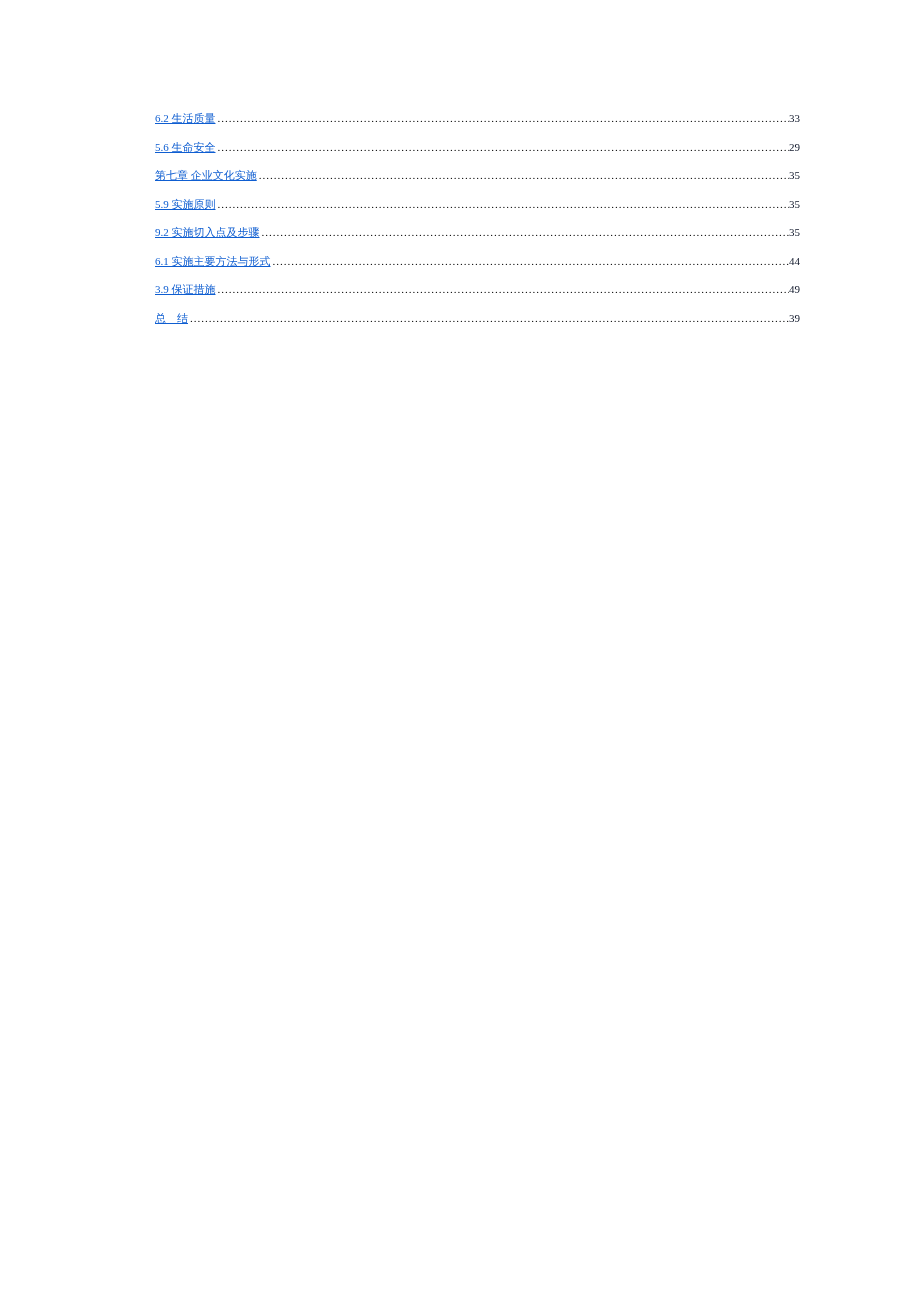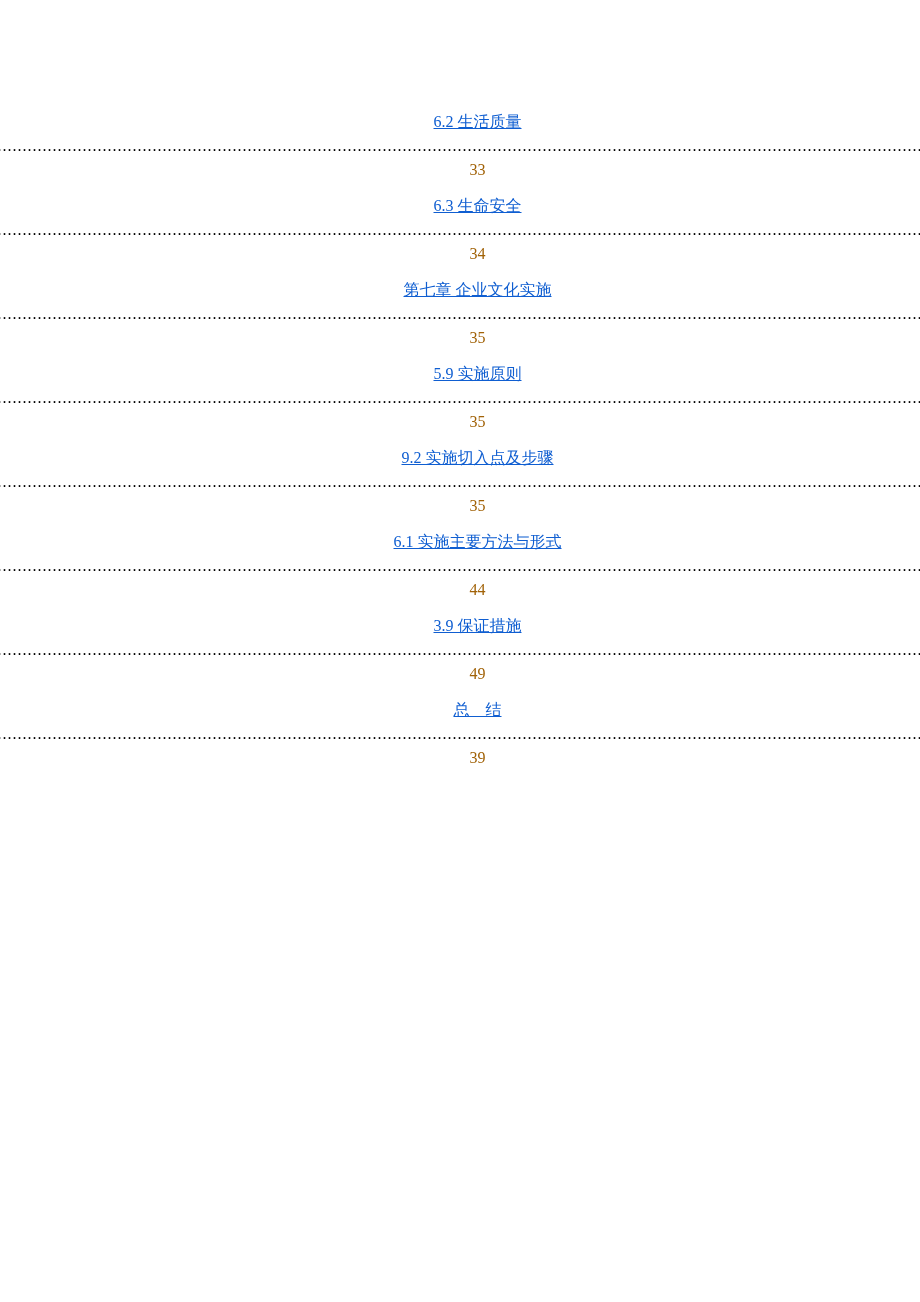--- a/index.html
+++ b/index.html
@@ -12,58 +12,57 @@
       width: 920px;
       height: 1302px;
       font-family: "SimSun", "宋体", serif;
       padding: 110px 120px 0 155px;
     }
     .toc-container {
       width: 100%;
     }
     .toc-entry {
       display: flex;
-      align-items: center;
+      align-items: flex-end;
       margin-bottom: 12px;
-      font-size: 16px;
+      font-size: 11px;
       line-height: 1.5;
-      flex-direction: column;
     }
     .toc-link {
       color: #0f5ed1;
       text-decoration: underline;
       white-space: nowrap;
       cursor: pointer;
     }
     .toc-dots {
       flex: 1;
       overflow: hidden;
       white-space: nowrap;
       color: #000000;
       letter-spacing: 1px;
       padding: 0 2px;
     }
     .toc-page {
-      color: #a16207;
+      color: #0f172a;
       white-space: nowrap;
     }
   </style>
 </head>
 <body>
 
 <div class="toc-container">
   <div class="toc-entry">
     <a class="toc-link">6.2  生活质量</a>
     <span class="toc-dots">............................................................................................................................................................................................................................................................................................................</span>
     <span class="toc-page">33</span>
   </div>
   <div class="toc-entry">
-    <a class="toc-link">6.3  生命安全</a>
+    <a class="toc-link">5.6  生命安全</a>
     <span class="toc-dots">............................................................................................................................................................................................................................................................................................................</span>
-    <span class="toc-page">34</span>
+    <span class="toc-page">29</span>
   </div>
   <div class="toc-entry">
     <a class="toc-link">第七章  企业文化实施</a>
     <span class="toc-dots">............................................................................................................................................................................................................................................................................................................</span>
     <span class="toc-page">35</span>
   </div>
   <div class="toc-entry">
     <a class="toc-link">5.9  实施原则</a>
     <span class="toc-dots">............................................................................................................................................................................................................................................................................................................</span>
     <span class="toc-page">35</span>

